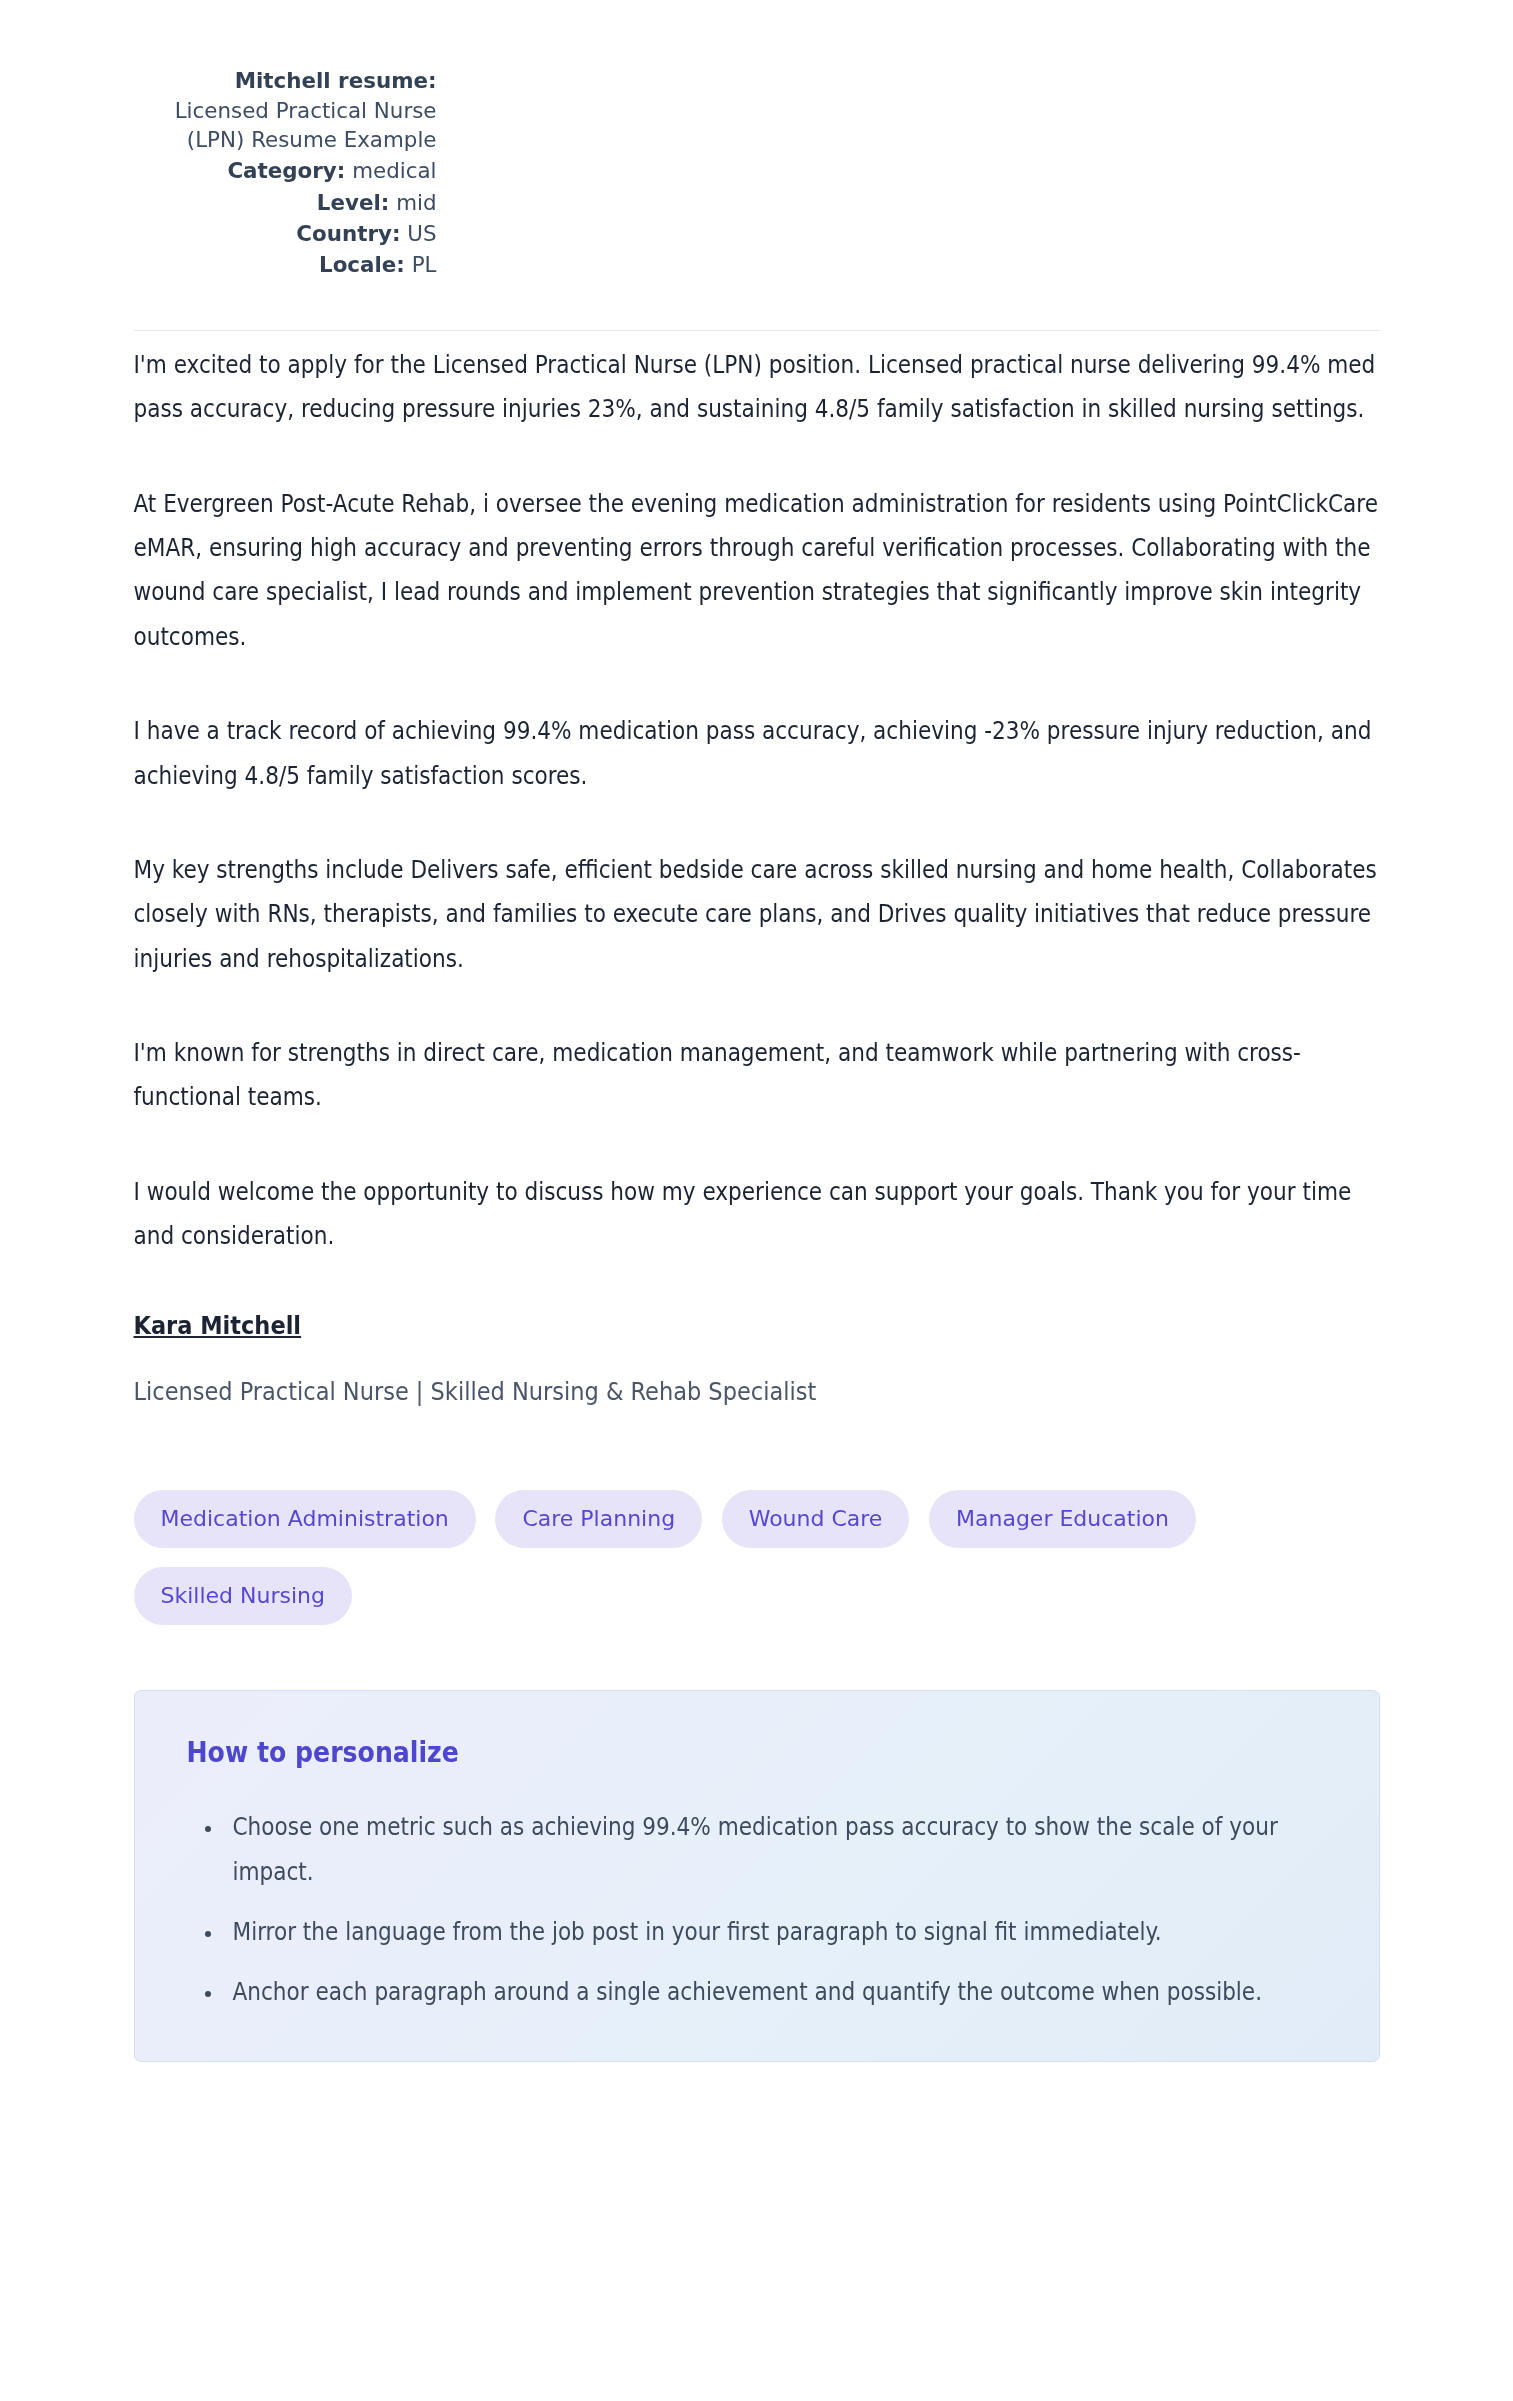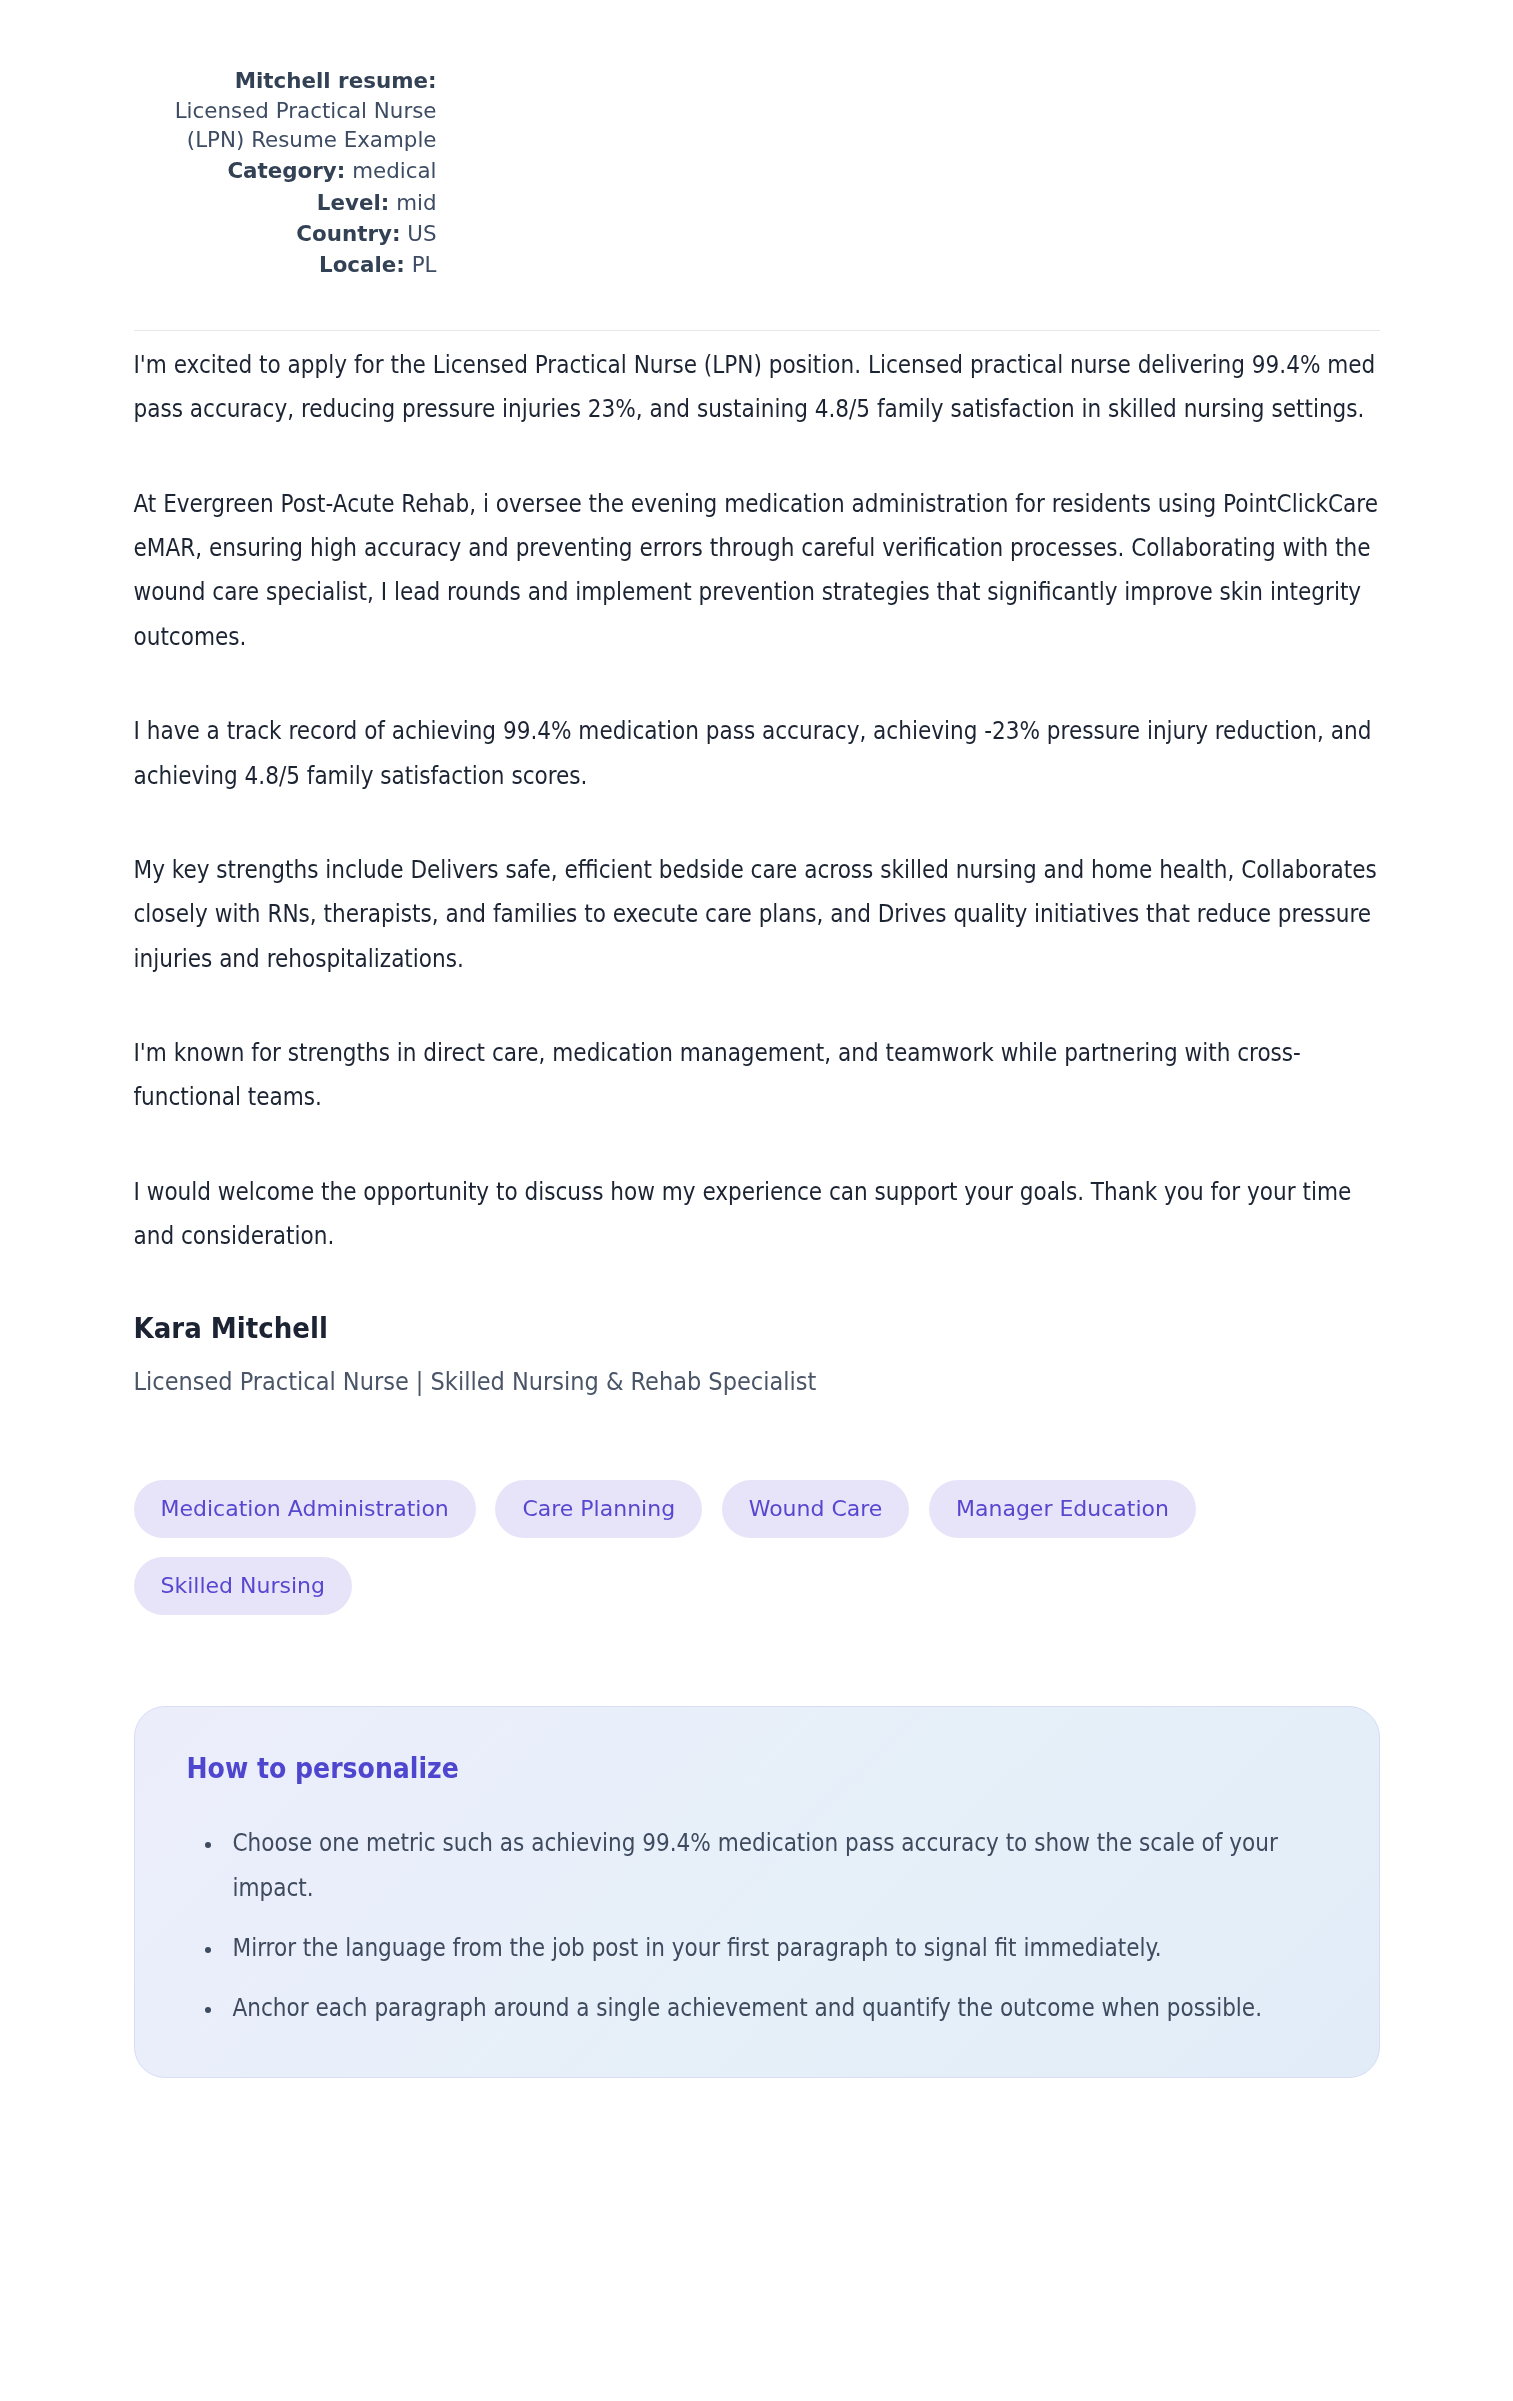--- a/index.html
+++ b/index.html
@@ -85,25 +85,26 @@
   }
   .letter p.body-par{
     margin:12px 0 50px;
     font-size:24px;
     line-height:1.85;
     font-stretch:condensed;
     color:var(--body_text);
   }
   .signature{margin-top:52px;}
   .sig-name{
-    margin:0 0 22px;
-    font-size:29px;
+    margin:0 0 37px;
+    font-size:25px;
     font-weight:bold;
     font-stretch:condensed;
     color:var(--body_text);
+    text-decoration:underline;
   }
   .sig-role{
     margin:0;
     font-size:25px;
     font-stretch:condensed;
     color:var(--role_text);
   }
   
   .tags-row{
     margin-top:84px;
@@ -117,24 +118,24 @@
     background:var(--pill_bg);
     color:var(--pill_text);
     font-size:22px;
     line-height:1;
     padding:18px 27px;
     border-radius:889px;
     white-space:nowrap;
   }
   
   .tipbox{
-    margin-top:91px;
+    margin-top:65px;
     background:linear-gradient(135deg,var(--tip_box_bg_start) 0%,var(--tip_box_bg_mid) 55%,var(--tip_box_bg_end) 100%);
     border:0.9px solid var(--tip_box_border);
-    border-radius:31px;
+    border-radius:7px;
     padding:45px 52px 46px;
   }
   .tipbox h2{
     margin:0 0 36px;
     font-size:28px;
     font-weight:bold;
     font-stretch:condensed;
     color:var(--accent);
   }
   ul.tips{

